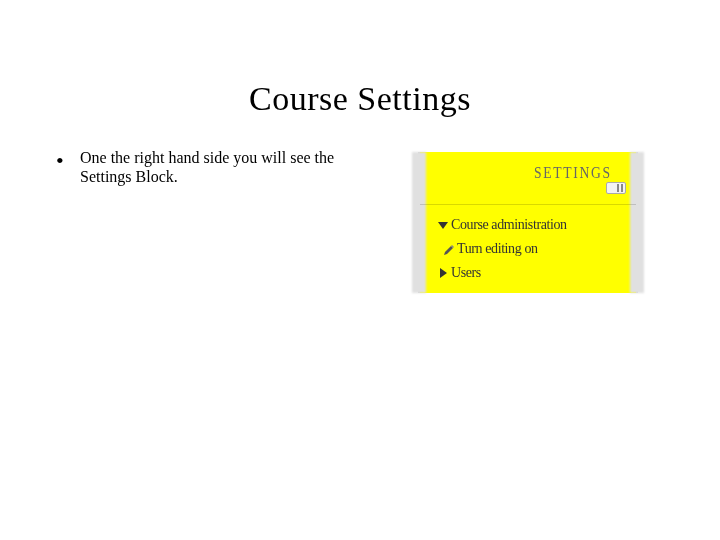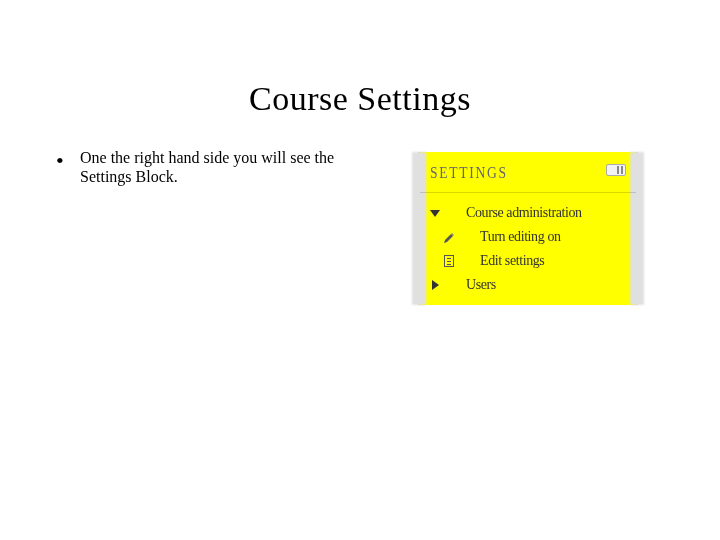--- a/index.html
+++ b/index.html
@@ -68,23 +68,24 @@
     background: #e0e0e0;
     filter: blur(1.2px);
   }
   .vblur-left { left: -8px; }
   .vblur-right { right: -8px; }
 
   .panel-head {
     position: relative;
     padding: 12px 10px 10px 10px;
     display: flex;
-    align-items: flex-start;
+    align-items: flex-end;
     justify-content: space-between;
     border-bottom: 1px solid rgba(0,0,0,0.15);
+    flex-direction: column;
   }
   .panel-title {
     font-size: 16px;
     letter-spacing: 2px;
     color: #666;
     font-weight: 400;
     transform: scaleX(0.85);
     transform-origin: left;
   }
   .panel-toggle {
@@ -105,22 +106,22 @@
     background: #888;
     margin-left: 2px;
   }
 
   .panel-body {
     padding: 8px 6px 8px 8px;
   }
   .panel-item {
     display: flex;
     align-items: center;
-    gap: 24px;
-    padding: 4px 0;
+    gap: 1px;
+    padding: 4px 8px;
     font-size: 14px;
     color: #333;
     font-stretch: condensed;
     letter-spacing: -0.4px;
   }
   .panel-item .ico {
     width: 14px;
     height: 14px;
     display: flex;
     align-items: center;
@@ -190,26 +191,20 @@
         <div class="panel-item" style="padding-left:14px;align-items:flex-end;">
           <span class="ico pencil">
             <svg width="12" height="12" viewBox="0 0 12 12">
               <path d="M1 11 L2 8 L8 2 L10 4 L4 10 Z" fill="#555"></path>
               <path d="M8 2 L10 4 L11 3 L9 1 Z" fill="#888"></path>
             </svg>
           </span>
           <span>Turn editing on</span>
         </div>
 
-        <div class="panel-item" style="padding-left:14px;">
-          <span class="ico">
-              <span class="list-ico"></span>
-            </span>
-          <span>Edit settings</span>
-        </div>
 
         <div class="panel-item">
           <span class="ico">
               <span class="tri-right"></span>
             </span>
           <span>Users</span>
         </div>
 
       </div>
     </div>

